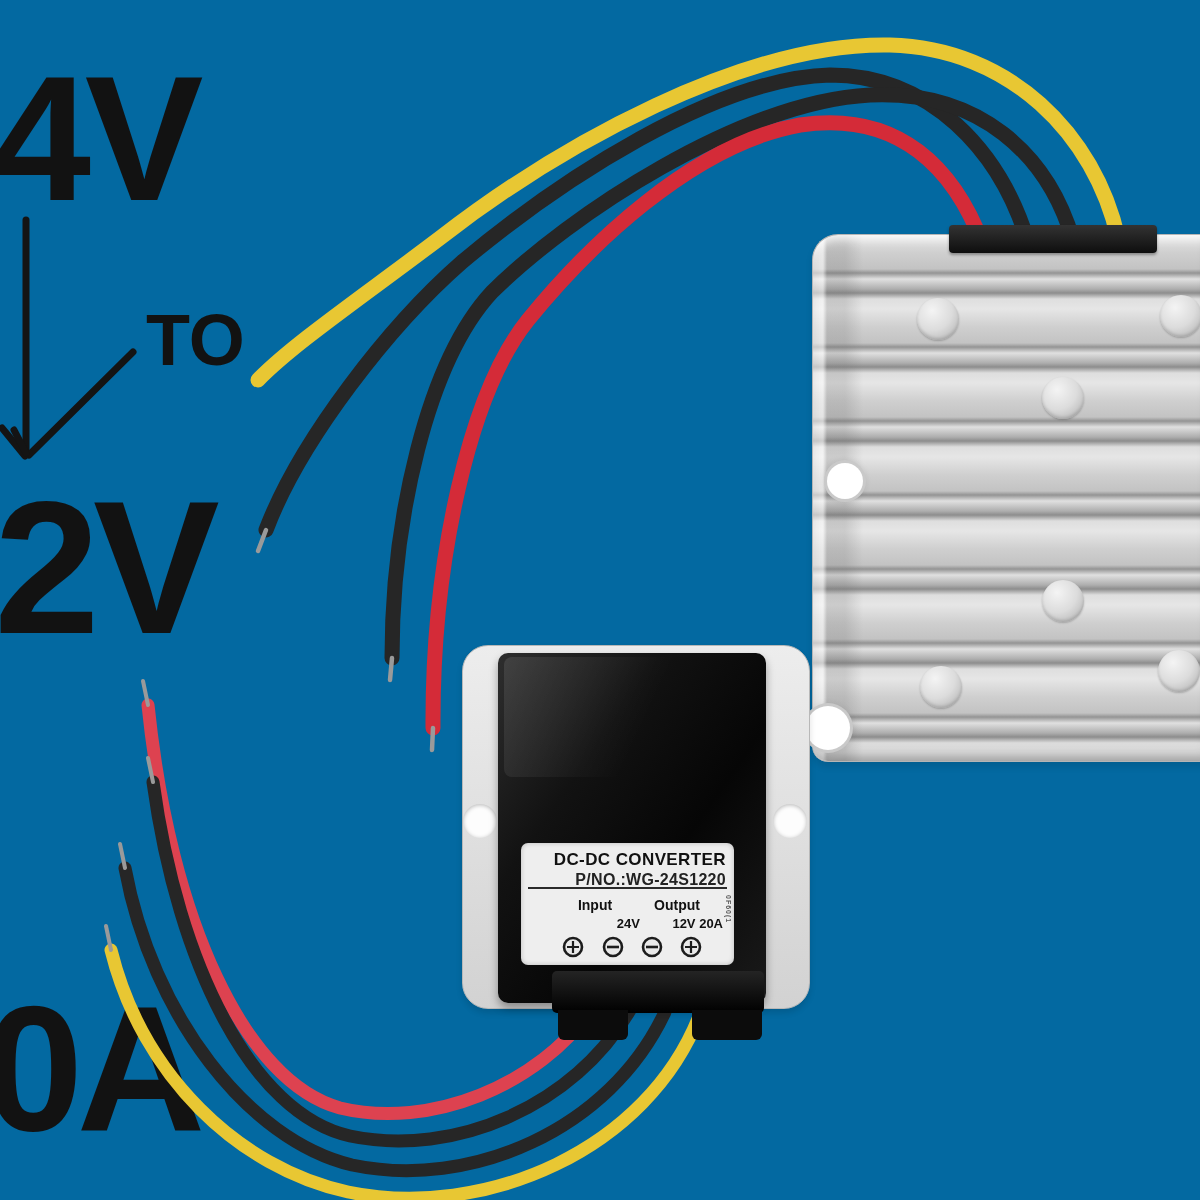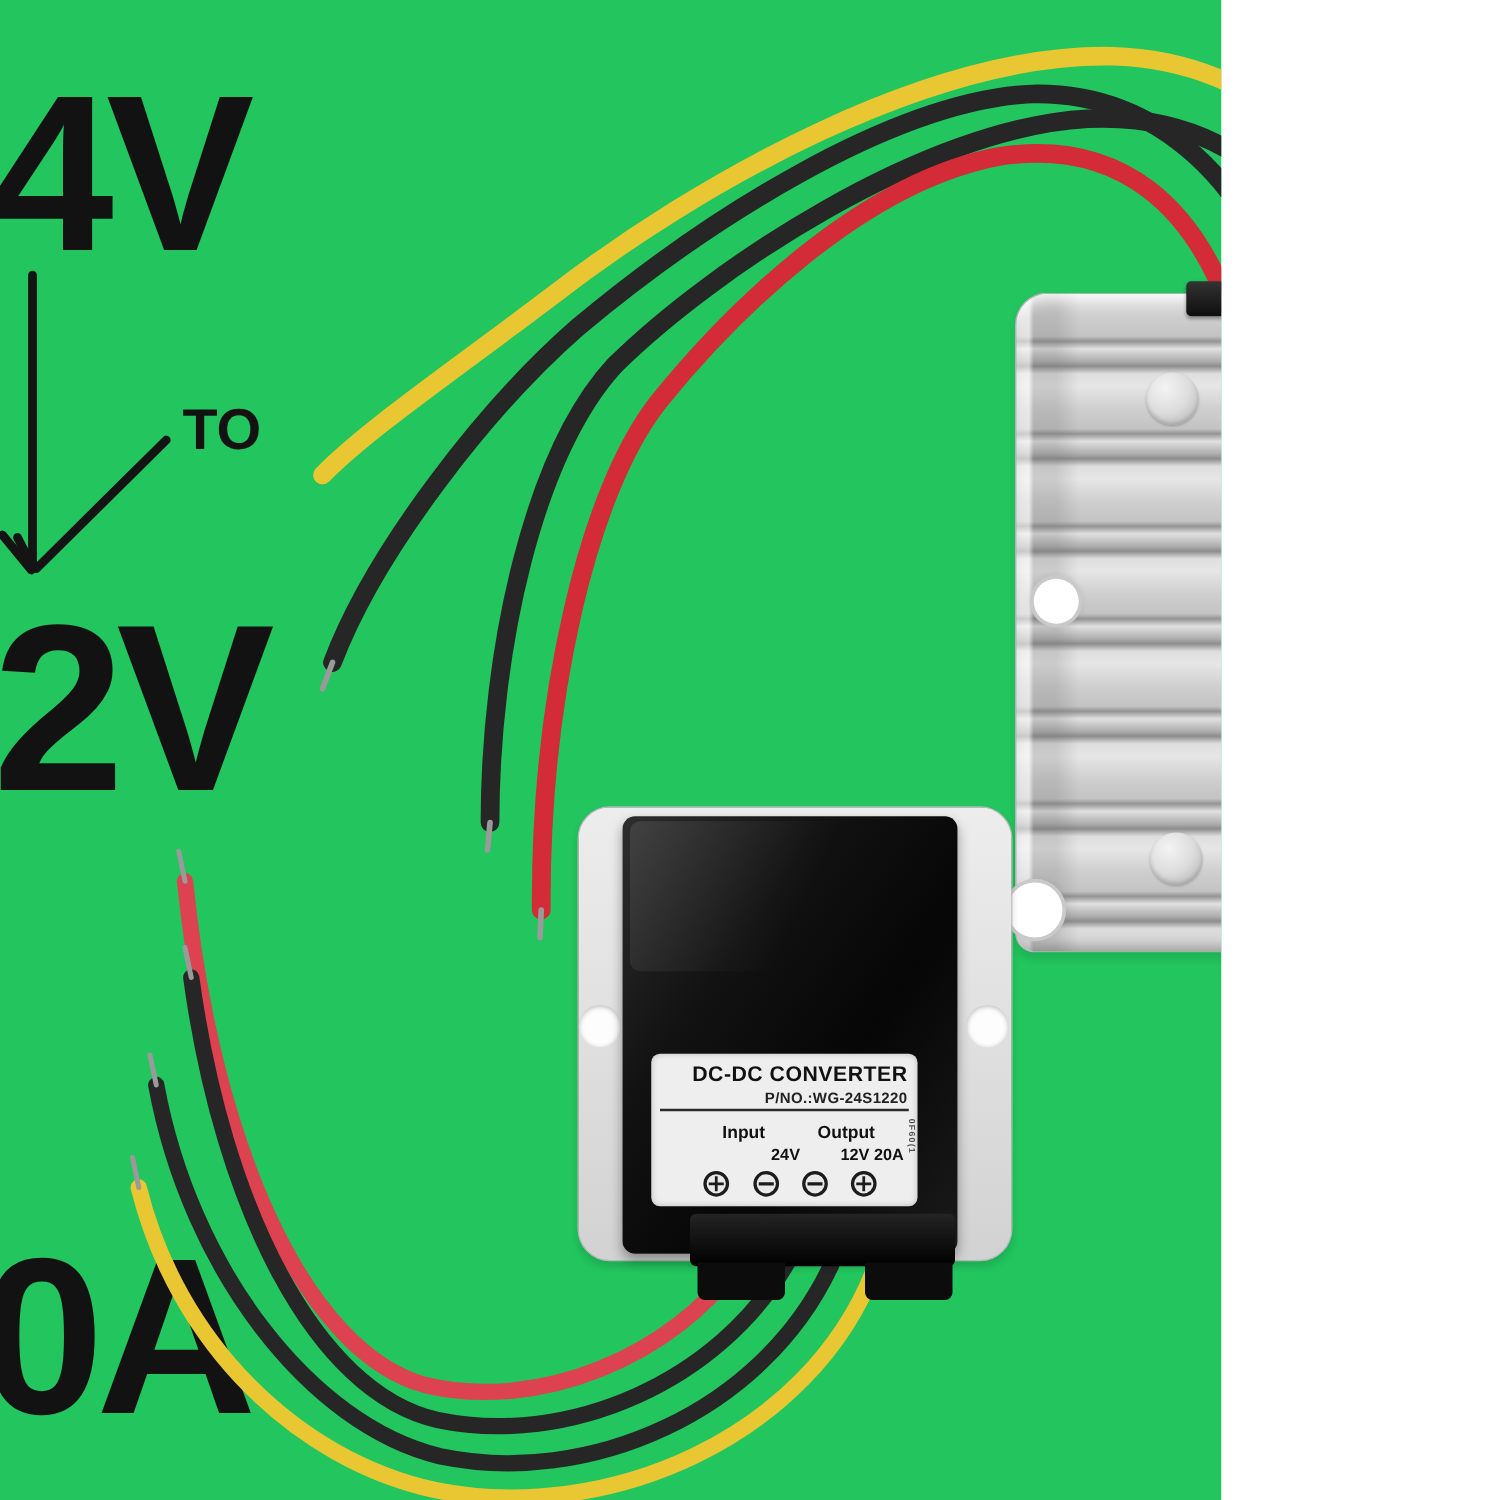--- a/index.html
+++ b/index.html
@@ -1,26 +1,26 @@
 <!DOCTYPE html>
 <html><head>
 <meta charset="utf-8">
 <style>
   html,body{margin:0;padding:0;background:#fff;}
   .stage{
-    position:relative;width:977px;height:1200px;overflow:hidden;background:#22c55e;
+    position:relative;width:1200px;height:1200px;overflow:hidden;background:#0369a1;
     font-family:"Liberation Sans", sans-serif;
   }
   
   .big{
     position:absolute;font-weight:bold;color:#121212;line-height:1;
     letter-spacing:-0.035em;white-space:nowrap;
   }
   #t24{left:-8px;top:50px;font-size:178px;}
-  #tto{left:146px;top:304px;font-size:46px;letter-spacing:0;margin-top:16px;}
+  #tto{left:146px;top:304px;font-size:72px;letter-spacing:0;}
   #t12{left:-6px;top:472px;font-size:190px;}
   #t20{left:-16px;top:980px;font-size:178px;}
 
   
   .art{position:absolute;left:0;top:0;}
 
   
   .heatsink{
     position:absolute;left:812px;top:234px;width:392px;height:526px;
     border:1px solid #b5b5b5;border-right:none;
@@ -68,21 +68,21 @@
   .blackbody::before{
     content:"";position:absolute;left:6px;top:4px;right:6px;height:120px;border-radius:8px;
     background:linear-gradient(115deg, rgba(255,255,255,.10), rgba(255,255,255,0) 55%);
   }
   .dlabel{
     position:absolute;left:521px;top:843px;width:213px;height:122px;
     background:#eee;border-radius:7px;color:#111;
     box-shadow:inset 0 0 5px rgba(0,0,0,.22);
   }
   .lbl-title{position:absolute;right:8px;top:7px;font-size:17px;font-weight:bold;letter-spacing:.4px;}
-  .lbl-part{position:absolute;right:8px;top:28px;font-size:12px;font-weight:bold;color:#222;letter-spacing:.3px;}
+  .lbl-part{position:absolute;right:8px;top:28px;font-size:16px;font-weight:bold;color:#222;letter-spacing:.3px;}
   .lbl-rule{position:absolute;left:7px;right:7px;top:44px;border-top:2px solid #2a2a2a;}
   .lbl-col{position:absolute;top:54px;text-align:center;}
   #col-in{left:29px;width:90px;}
   #col-out{left:110px;width:92px;}
   .lbl-head{font-size:14px;font-weight:bold;}
   .lbl-val{font-size:13px;font-weight:bold;margin-top:3px;text-align:right;}
   .screw{position:absolute;top:93px;}
   .side-code{
     position:absolute;right:2px;top:52px;writing-mode:vertical-rl;
     font-size:7px;color:#555;letter-spacing:1px;font-weight:bold;

